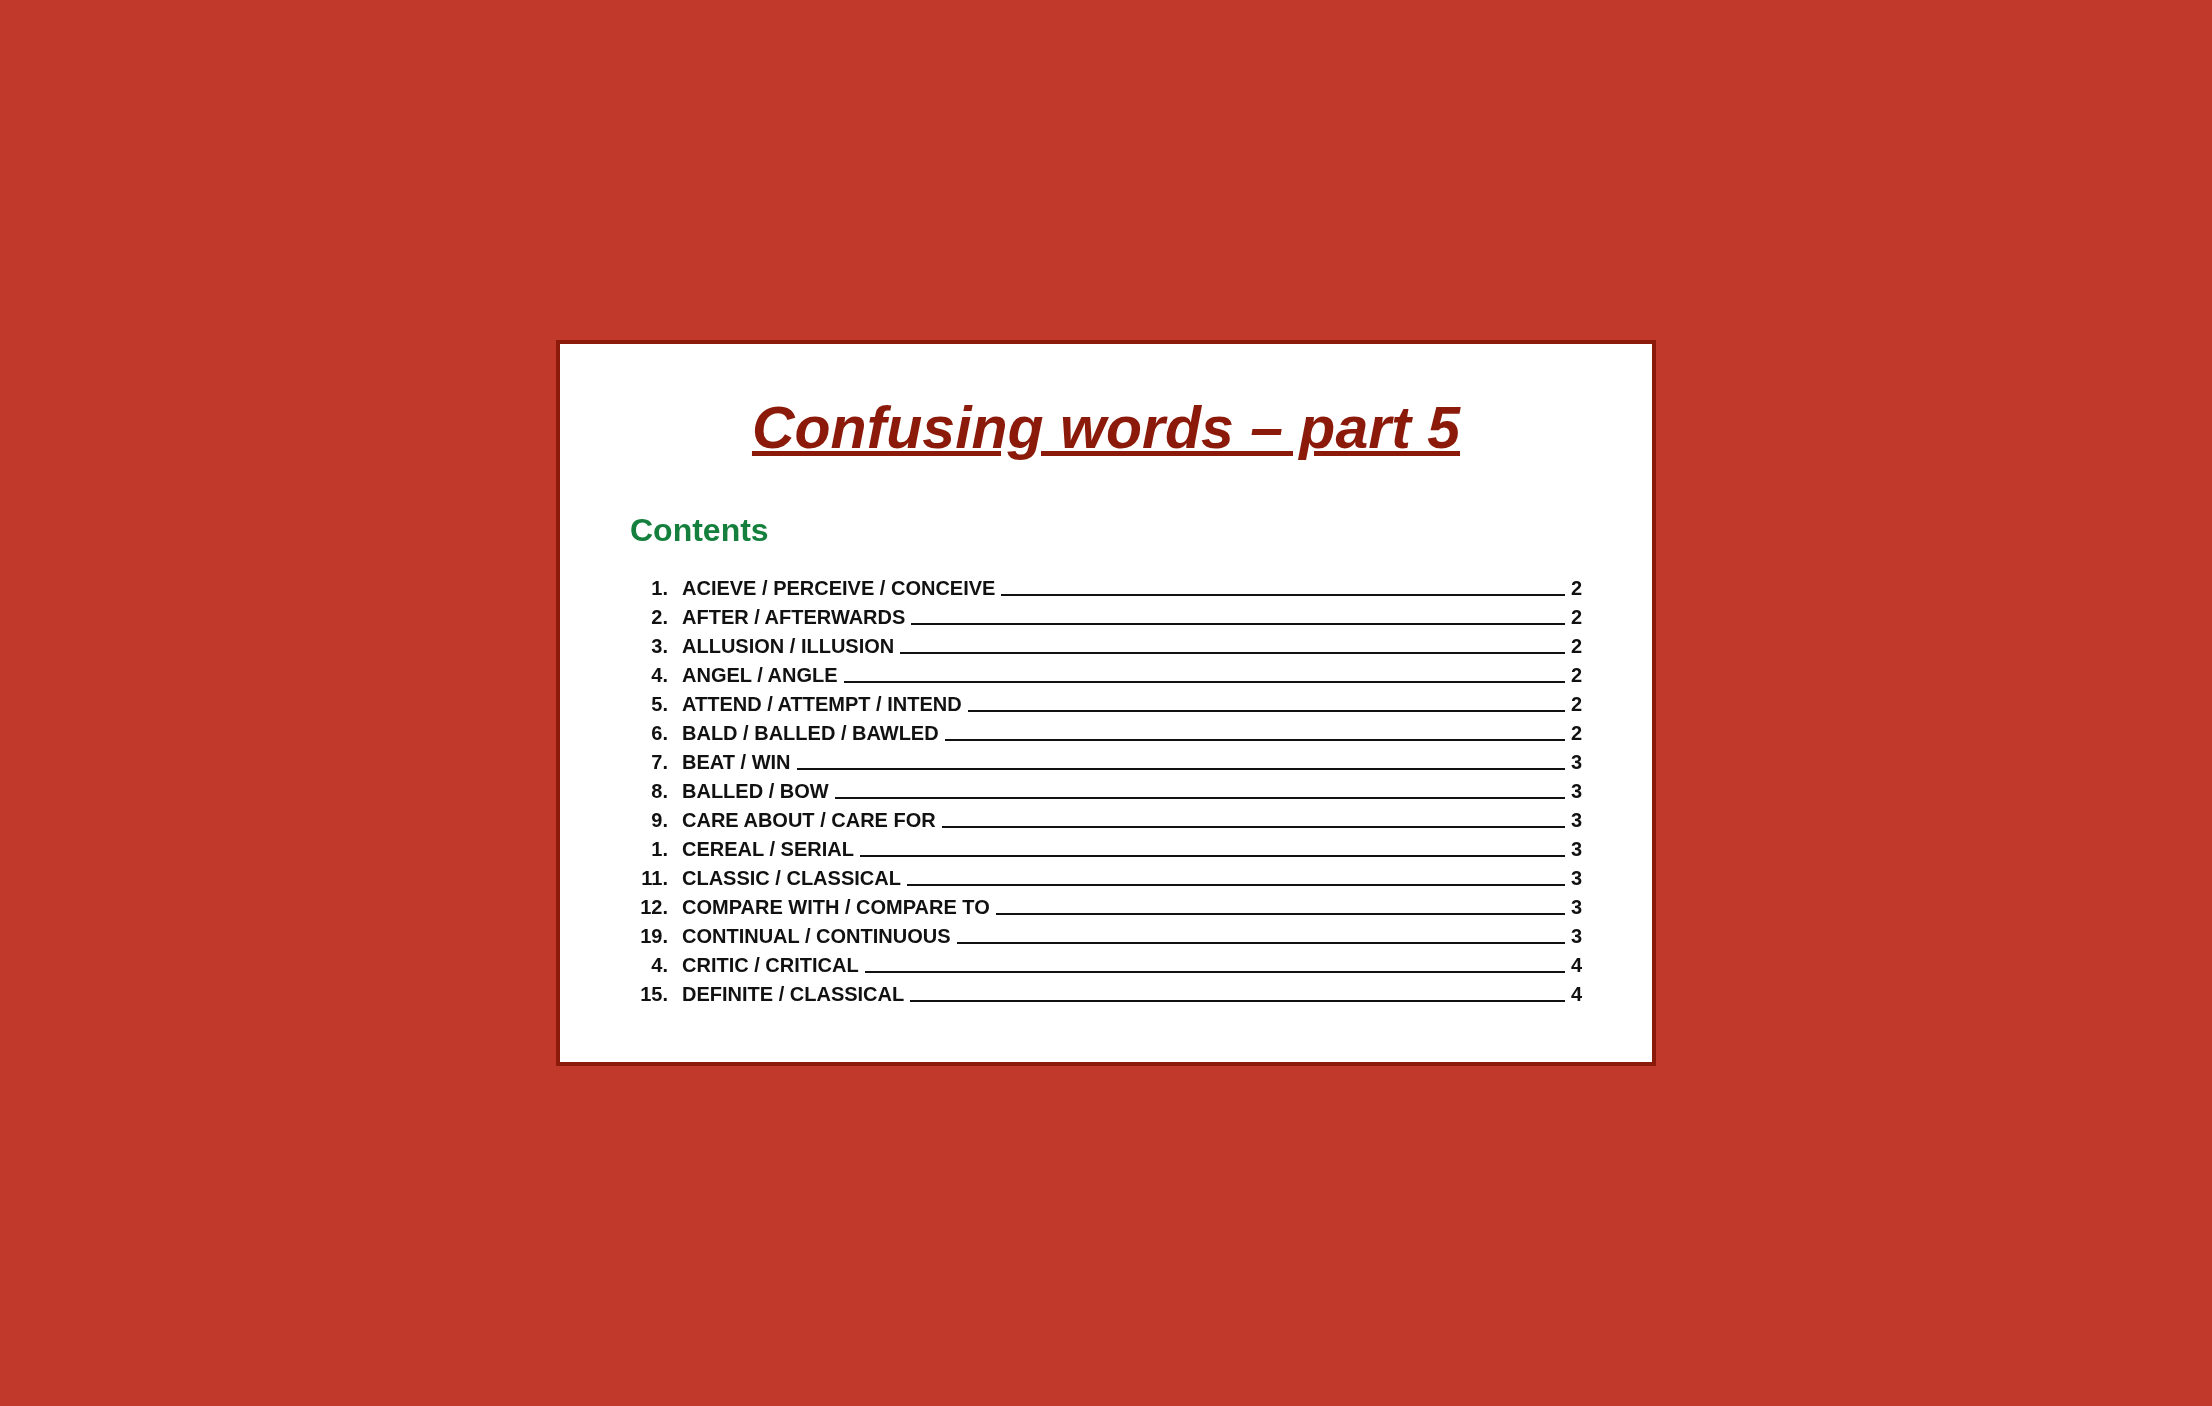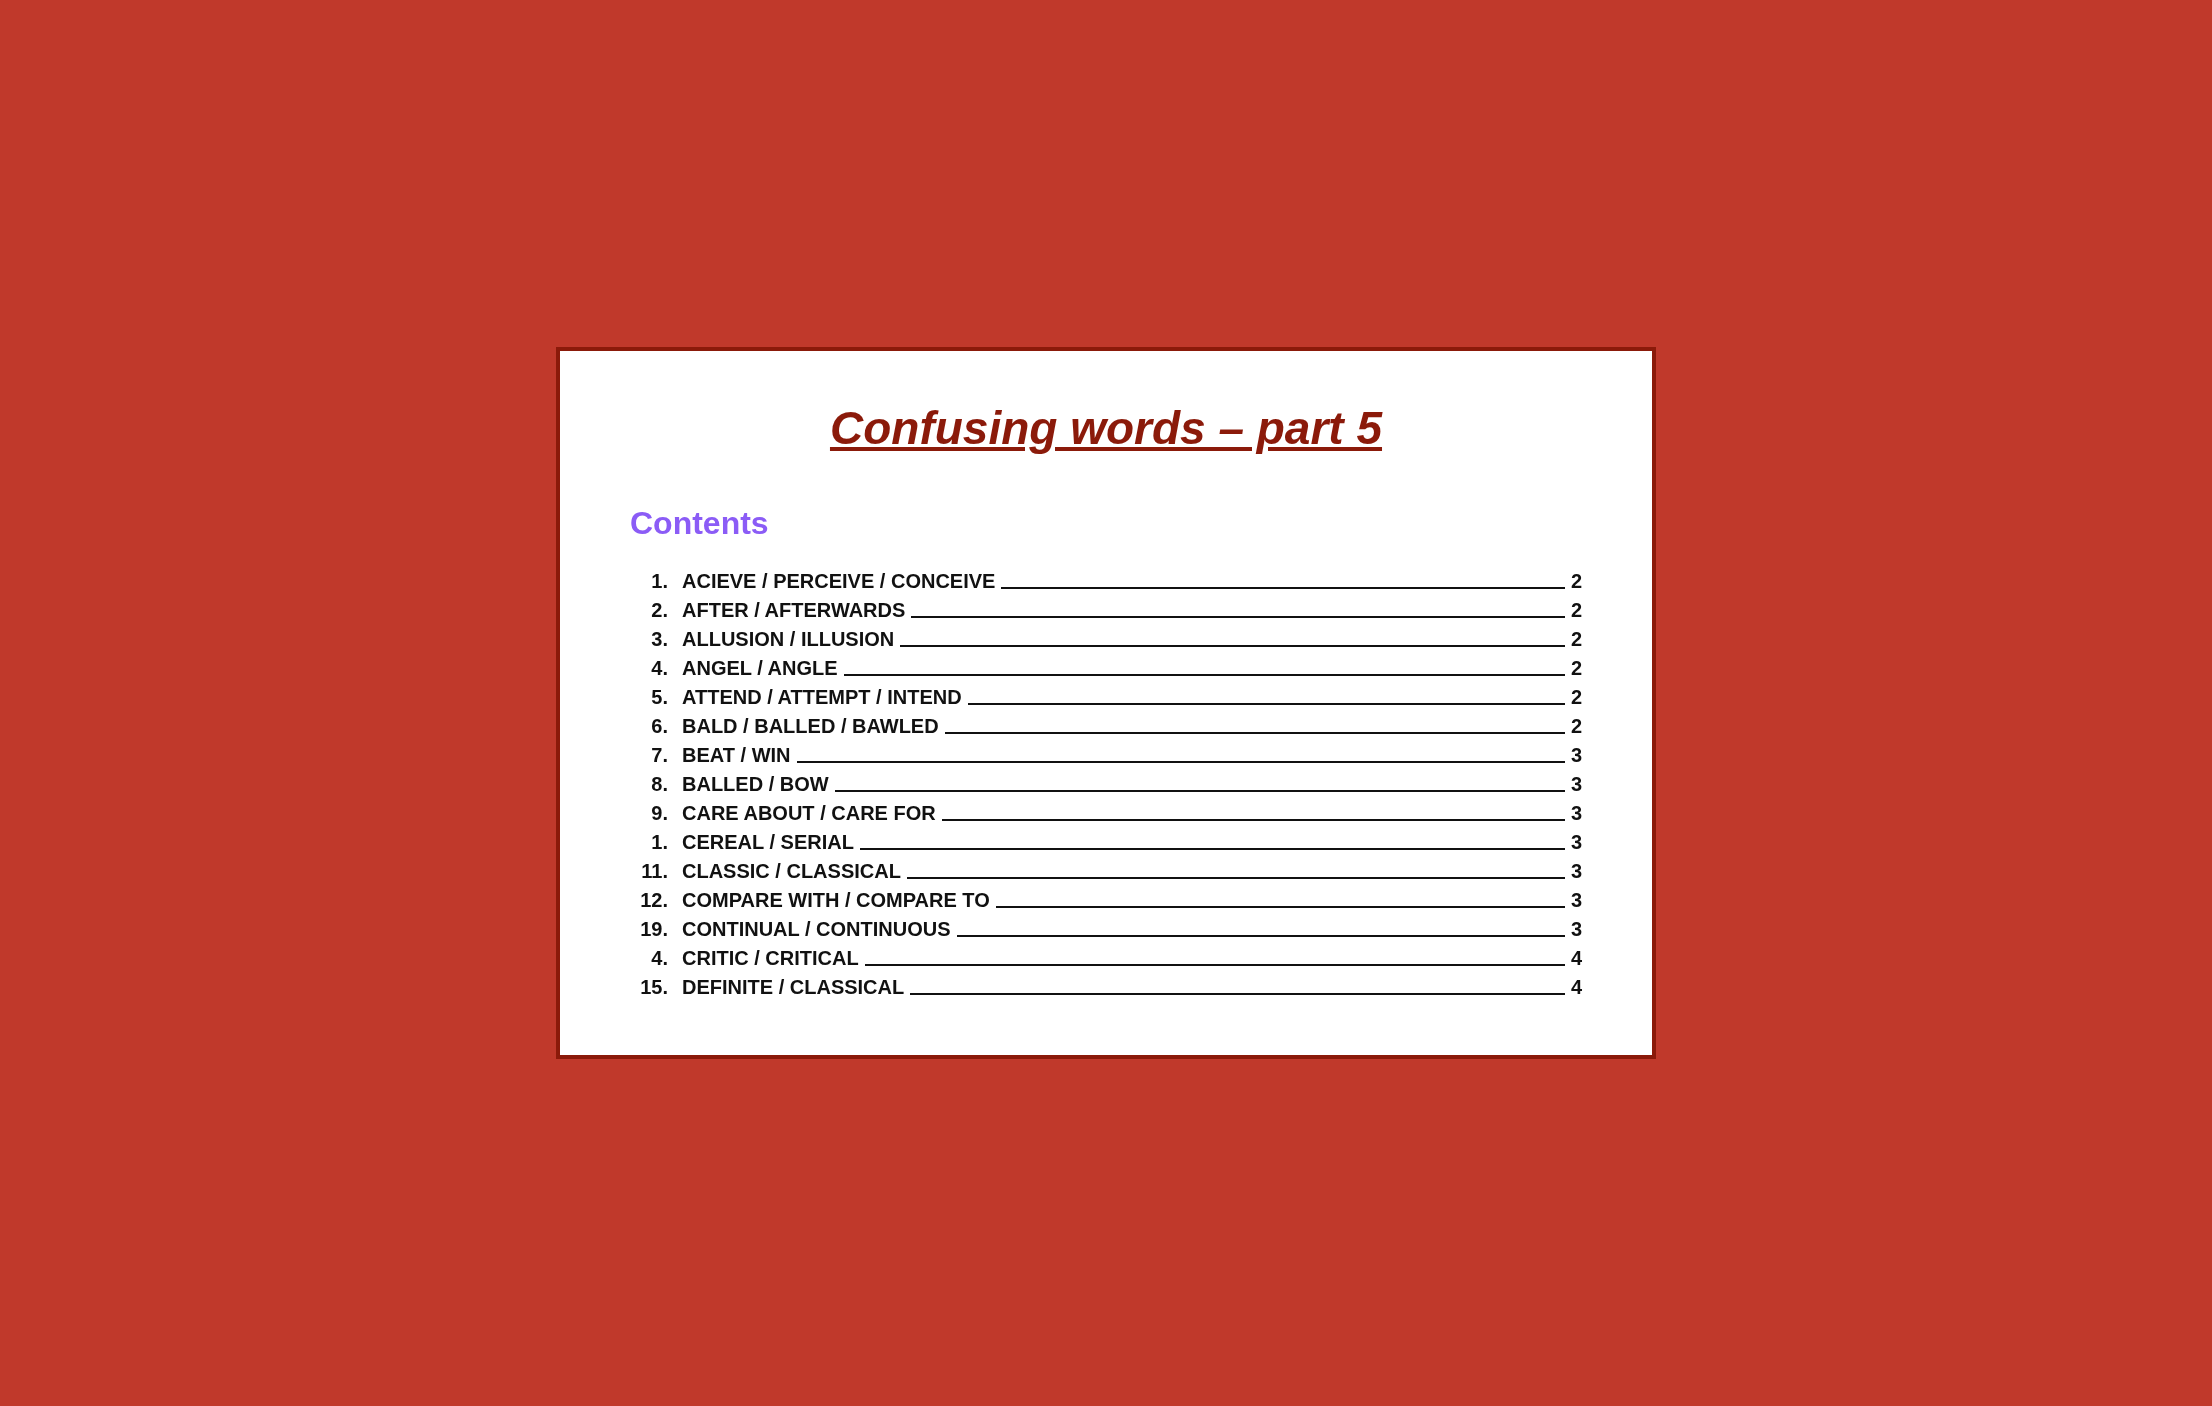--- a/index.html
+++ b/index.html
@@ -20,33 +20,33 @@
     .page-container {
       background: #ffffff;
       border: 4px solid #8b1a0a;
       width: 1100px;
       min-height: 700px;
       padding: 50px 70px 50px 70px;
     }
 
     .page-title {
       text-align: center;
-      font-size: 46px;
+      font-size: 59px;
       font-weight: 900;
       color: #8b1a0a;
       text-decoration: underline;
       font-family: 'Arial Black', 'Arial', sans-serif;
       margin-bottom: 50px;
       font-style: italic;
     }
 
     .contents-heading {
       font-size: 32px;
       font-weight: 900;
-      color: #8b5cf6;
+      color: #15803d;
       font-family: 'Arial Black', 'Arial', sans-serif;
       margin-bottom: 28px;
     }
 
     .toc-list {
       list-style: none;
       padding: 0;
     }
 
     .toc-item {

